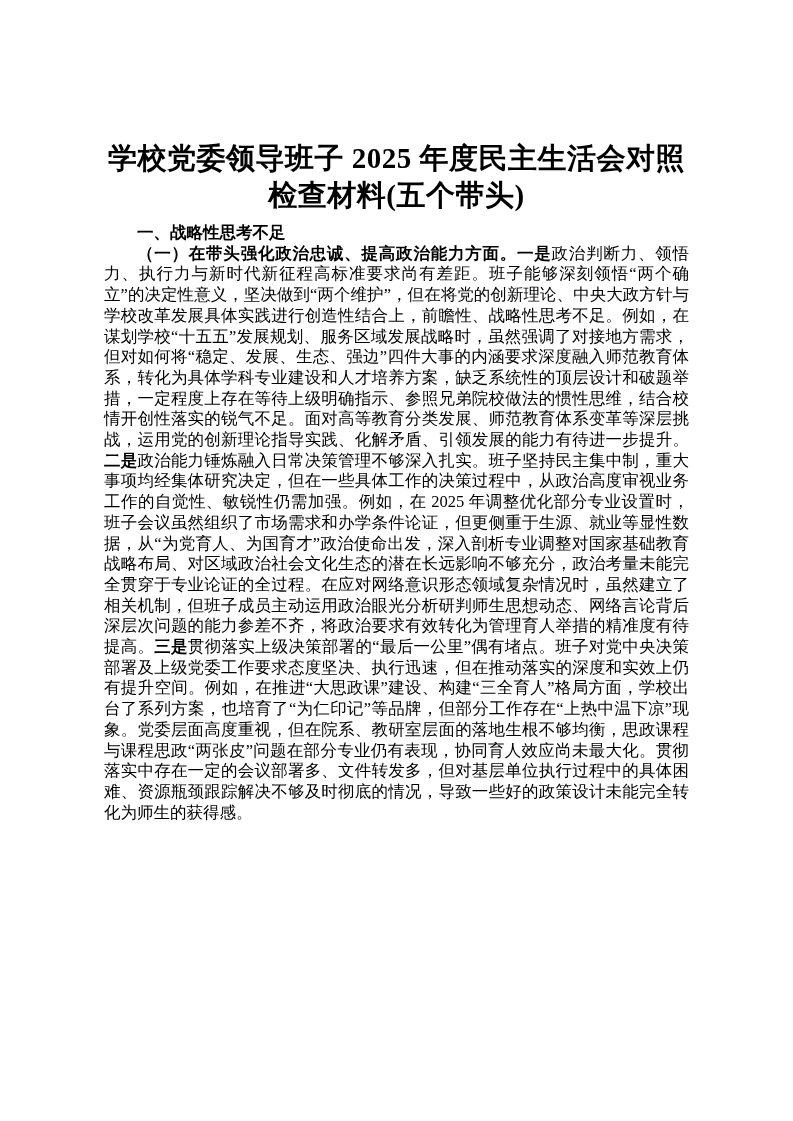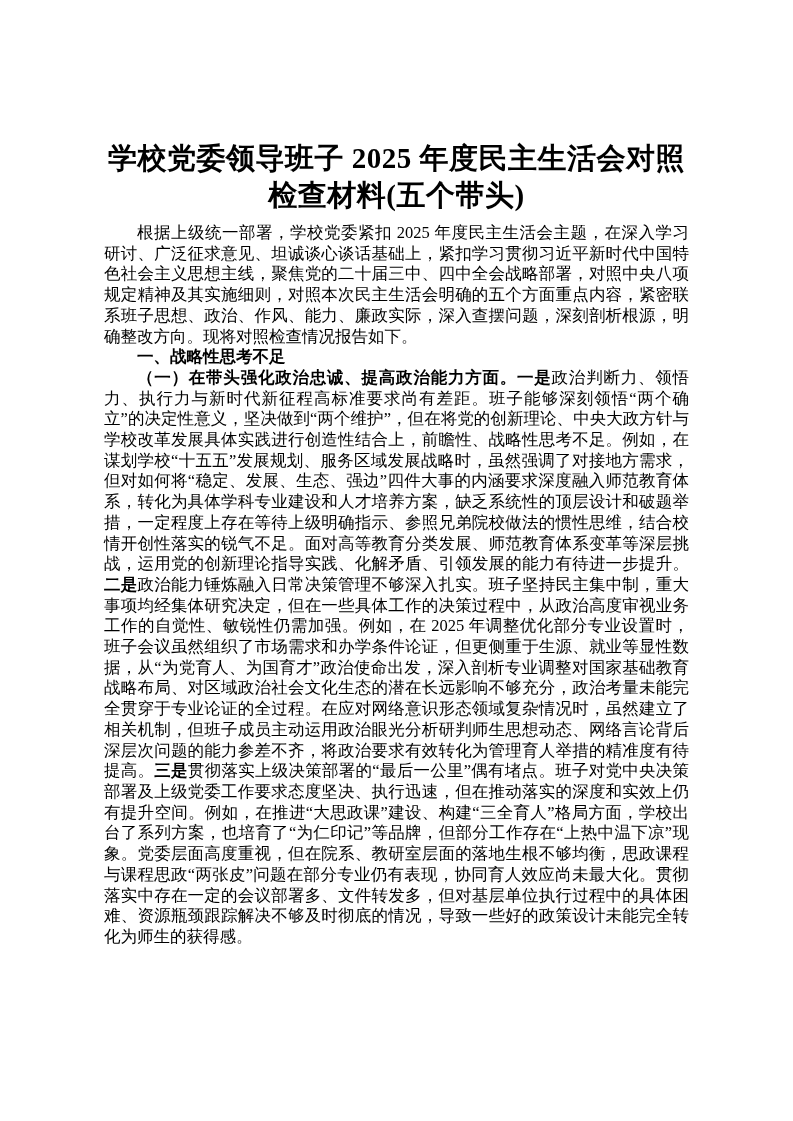--- a/index.html
+++ b/index.html
@@ -43,19 +43,18 @@
   .bold {
     font-weight: bold;
   }
 </style>
 </head>
 <body>
 
 <div class="page">
   <h1 class="doc-title">学校党委领导班子 2025 年度民主生活会对照检查材料(五个带头)</h1>
 
-  <p class="para"><span>根据上级统一部署，学校党委紧扣 2025 年度民主生活会主题，在深入学习研讨、广泛征求意见、坦诚谈心谈话基础上，紧扣学习贯彻习近平新时代中国特色社会主义思想主线，聚焦党的二十届三中、四中全会战略部署，对照中央八项规定精神及其实施细则，对照本次民主生活会明确的五个方面重点内容，紧密联系班子思想、政治、作风、能力、廉政实际，深入查摆问题，深刻剖析根源，明确整改方向。现将对照检查情况报告如下。</span></p>
 
   <h2 class="para heading"><span class="bold">一、战略性思考不足</span></h2>
 
 
   <p class="para"><span class="bold">（一）在带头强化政治忠诚、提高政治能力方面。一是</span><span>政治判断力、领悟力、执行力与新时代新征程高标准要求尚有差距。班子能够深刻领悟“两个确立”的决定性意义，坚决做到“两个维护”，但在将党的创新理论、中央大政方针与学校改革发展具体实践进行创造性结合上，前瞻性、战略性思考不足。例如，在谋划学校“十五五”发展规划、服务区域发展战略时，虽然强调了对接地方需求，但对如何将“稳定、发展、生态、强边”四件大事的内涵要求深度融入师范教育体系，转化为具体学科专业建设和人才培养方案，缺乏系统性的顶层设计和破题举措，一定程度上存在等待上级明确指示、参照兄弟院校做法的惯性思维，结合校情开创性落实的锐气不足。面对高等教育分类发展、师范教育体系变革等深层挑战，运用党的创新理论指导实践、化解矛盾、引领发展的能力有待进一步提升。</span><span class="bold">二是</span><span>政治能力锤炼融入日常决策管理不够深入扎实。班子坚持民主集中制，重大事项均经集体研究决定，但在一些具体工作的决策过程中，从政治高度审视业务工作的自觉性、敏锐性仍需加强。例如，在 2025 年调整优化部分专业设置时，班子会议虽然组织了市场需求和办学条件论证，但更侧重于生源、就业等显性数据，从“为党育人、为国育才”政治使命出发，深入剖析专业调整对国家基础教育战略布局、对区域政治社会文化生态的潜在长远影响不够充分，政治考量未能完全贯穿于专业论证的全过程。在应对网络意识形态领域复杂情况时，虽然建立了相关机制，但班子成员主动运用政治眼光分析研判师生思想动态、网络言论背后深层次问题的能力参差不齐，将政治要求有效转化为管理育人举措的精准度有待提高。</span><span class="bold">三是</span><span>贯彻落实上级决策部署的“最后一公里”偶有堵点。班子对党中央决策部署及上级党委工作要求态度坚决、执行迅速，但在推动落实的深度和实效上仍有提升空间。例如，在推进“大思政课”建设、构建“三全育人”格局方面，学校出台了系列方案，也培育了“为仁印记”等品牌，但部分工作存在“上热中温下凉”现象。党委层面高度重视，但在院系、教研室层面的落地生根不够均衡，思政课程与课程思政“两张皮”问题在部分专业仍有表现，协同育人效应尚未最大化。贯彻落实中存在一定的会议部署多、文件转发多，但对基层单位执行过程中的具体困难、资源瓶颈跟踪解决不够及时彻底的情况，导致一些好的政策设计未能完全转化为师生的获得感。</span></p>
 </div>
 
 </body></html>

